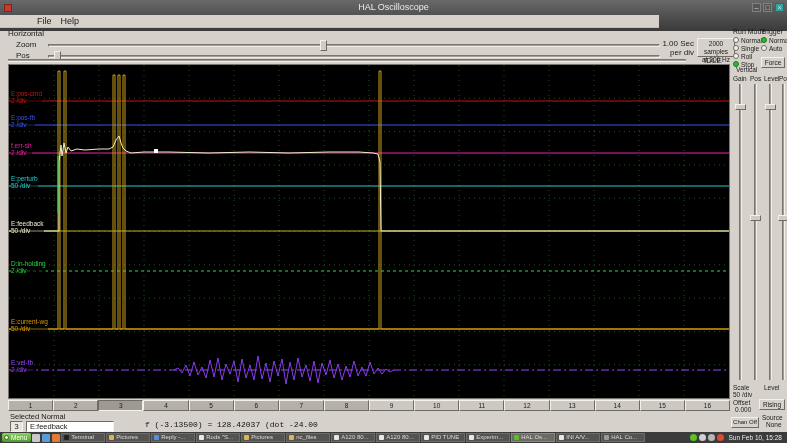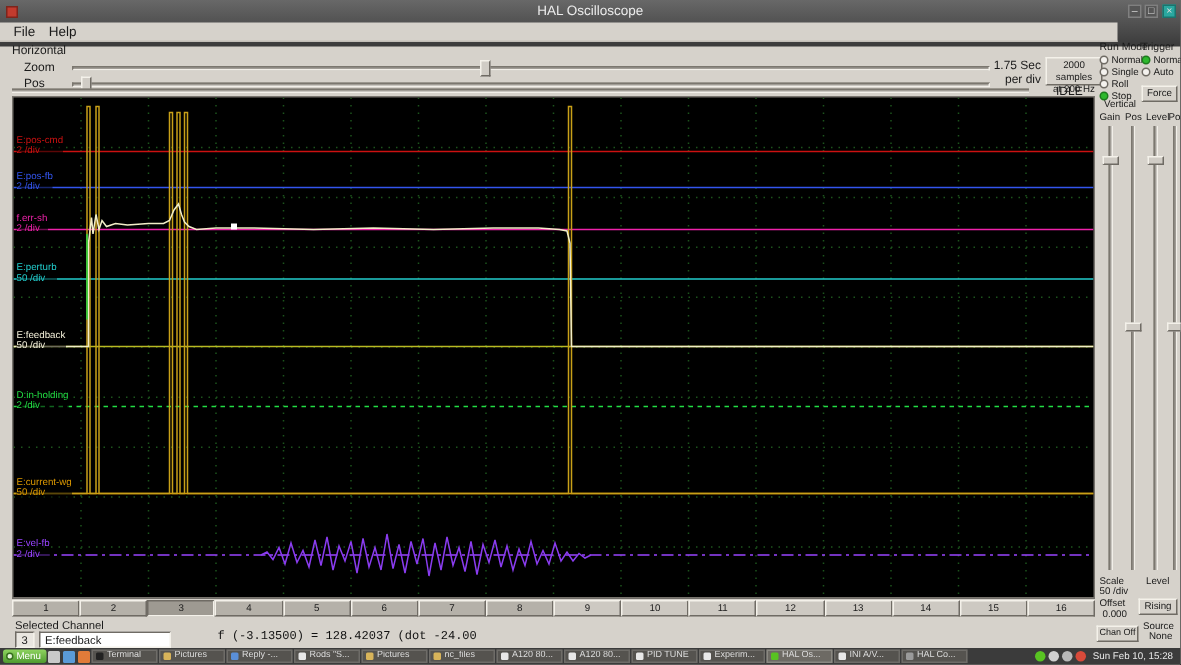--- a/index.html
+++ b/index.html
@@ -8,21 +8,21 @@
   .abs{position:absolute;}
 
   
   #titlebar{position:absolute;left:0;top:0;width:787px;height:31px;background:linear-gradient(#686868,#3a3a3a);color:#ececec;}
   #window-title{position:absolute;left:0;top:0;width:100%;text-align:center;line-height:15px;font-size:9px;}
   #window-icon{position:absolute;left:4px;top:4px;width:8px;height:8px;background:#c23b2e;border:1px solid #7d251c;}
   .winbtn{position:absolute;top:3px;width:9px;height:9px;background:#565656;border:1px solid #808080;color:#ddd;font-size:7px;line-height:7px;text-align:center;}
   #btn-min{right:26px;} #btn-max{right:15px;} #btn-close{right:3px;background:#2aa8a0;border-color:#1b736d;}
 
   
-  #menubar{position:absolute;left:0;top:15px;width:745px;height:13px;background:#d6d2cb;border-bottom:1px solid #c2beb7;}
+  #menubar{position:absolute;left:0;top:15px;width:659px;height:13px;background:#d6d2cb;border-bottom:1px solid #c2beb7;padding-left:28px;}
   .menu-item{display:inline-block;margin-left:9px;font-size:9px;line-height:13px;}
 
   #horizontal-label{position:absolute;left:8px;top:29px;font-size:8px;}
   .slider-label{position:absolute;left:16px;font-size:8px;}
   .hgroove{position:absolute;left:48px;width:612px;height:3px;background:#a19d96;border-top:1px solid #7b776f;border-left:1px solid #7b776f;border-bottom:1px solid #f2efe9;border-right:1px solid #f2efe9;}
   .hhandle{position:absolute;width:7px;height:11px;background:#d0ccc5;border:1px solid;border-color:#f4f1ea #6f6b64 #6f6b64 #f4f1ea;}
 
   #perdiv{position:absolute;left:634px;top:39px;width:60px;text-align:right;font-size:8px;line-height:9px;}
   #samples-box{position:absolute;left:697px;top:38px;width:38px;height:19px;border:1px solid;border-color:#f4f1ea #6f6b64 #6f6b64 #f4f1ea;background:#d6d2cb;font-size:6.5px;line-height:8px;text-align:center;padding-top:1px;}
   #idle-groove{position:absolute;left:8px;top:59px;width:678px;height:3px;background:#a19d96;border-top:1px solid #7b776f;border-bottom:1px solid #f2efe9;}
@@ -93,21 +93,21 @@
 
 <span class="slider-label" style="top:40px;">Zoom</span>
 <div class="hgroove" style="top:44px;"></div>
 <div class="hhandle" id="zoom-handle" style="top: 40px; left: 320.25px;"></div>
 
 <span class="slider-label" style="top:51px;">Pos</span>
 <div class="hgroove" style="top:55px;"></div>
 <div class="hhandle" id="pos-handle" style="top: 51px; left: 54.05px;"></div>
 
 <div id="perdiv">
-  <div>1.75 Sec</div>
+  <div>1.00 Sec</div>
   <div>per div</div>
 </div>
 
 <div id="samples-box" class="btn3d">
   <div>2000 samples</div>
   <div>at 200 Hz</div>
 </div>
 
 <div id="idle-groove"></div>
 <div id="idle-label">IDLE</div>
@@ -262,21 +262,21 @@
     <div class="chan-tab">9</div>
     <div class="chan-tab">10</div>
     <div class="chan-tab">11</div>
     <div class="chan-tab">12</div>
     <div class="chan-tab">13</div>
     <div class="chan-tab">14</div>
     <div class="chan-tab">15</div>
     <div class="chan-tab">16</div>
   </div>
 
-<div id="selchan-label">Selected Channel</div>
+<div id="selchan-label">Selected Normal</div>
 <div id="selchan-number">3</div>
 <div id="selchan-name">E:feedback</div>
 <div id="readout">f (-3.13500) =  128.42037  (dot  -24.00</div>
 
 <div id="taskbar">
   <div id="menu-btn">
     <span class="leaf"></span>
     <span>Menu</span>
   </div>
   <span id="ql-zone" style="display:flex;gap:2px;align-items:center;">

